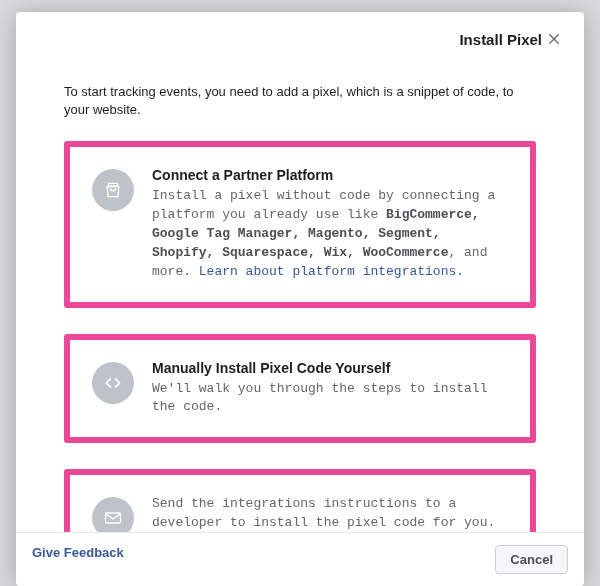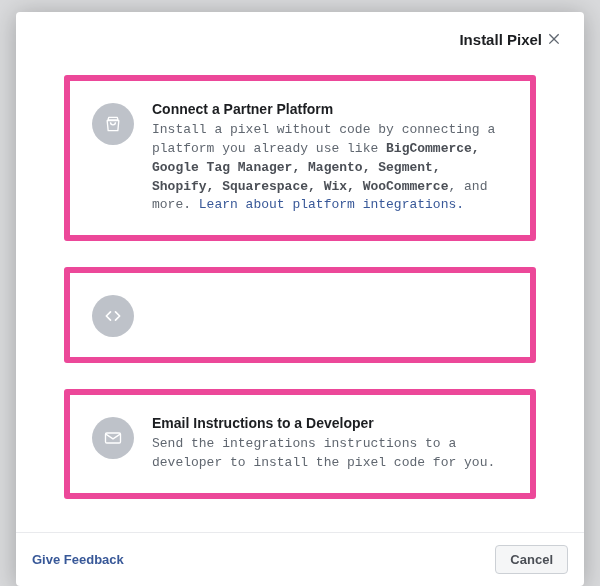--- a/index.html
+++ b/index.html
@@ -96,21 +96,20 @@
       line-height: 1.45;
       color: #606770;
       font-family: Liberation Mono, monospace;
     }
     .option-desc b { color: #4b4f56; font-weight: 600; }
     .link { color: #385898; cursor: pointer; }
     .modal-footer {
       border-top: 1px solid #e9eaed;
       padding: 12px 16px;
       display: flex;
-      align-items: center;
       justify-content: space-between;
     }
     .feedback {
       color: #385898;
       font-size: 13px;
       font-weight: 600;
       cursor: pointer;
     }
     .cancel-btn {
       background: #f5f6f7;
@@ -135,20 +134,21 @@
     <button class="close-btn">
       <span>
         <svg viewBox="0 0 24 24">
             <path d="M18.3 5.71L12 12.01l-6.3-6.3-1.41 1.41 6.3 6.3-6.3 6.29 1.41 1.42 6.3-6.3 6.3 6.3 1.41-1.42-6.3-6.29 6.3-6.3z" fill="currentColor"></path>
           </svg>
       </span>
     </button>
   </div>
 
   <div class="modal-body">
+    <p class="intro">To start tracking events, you need to add a pixel, which is a snippet of code, to your website.</p>
 
     <div class="option-card">
       <div class="option-icon">
         <svg viewBox="0 0 24 24">
             <path d="M7 4h10l1 3H6zM5 8h14l-1.2 12H6.2z M9 10a3 3 0 0 0 6 0" fill="none" stroke="#fff" stroke-width="1.6" stroke-linejoin="round"></path>
           </svg>
       </div>
       <div class="option-body">
         <div class="option-title">Connect a Partner Platform</div>
         <div class="option-desc">
@@ -156,31 +156,34 @@
         </div>
       </div>
     </div>
 
     <div class="option-card">
       <div class="option-icon">
         <svg viewBox="0 0 24 24">
             <path d="M9 7l-5 5 5 5M15 7l5 5-5 5" fill="none" stroke="#fff" stroke-width="2" stroke-linecap="round" stroke-linejoin="round"></path>
           </svg>
       </div>
+      <div class="option-body">
+        <div class="option-title">Manually Install Pixel Code Yourself</div>
+        <div class="option-desc">We'll walk you through the steps to install the code.</div>
+      </div>
     </div>
 
     <div class="option-card">
       <div class="option-icon">
         <svg viewBox="0 0 24 24">
             <rect x="3" y="6" width="18" height="12" rx="1.5" fill="none" stroke="#fff" stroke-width="1.6"></rect>
             <path d="M3 7l9 6 9-6" fill="none" stroke="#fff" stroke-width="1.6"></path>
           </svg>
       </div>
       <div class="option-body">
-        <div class="option-title">Email Instructions to a Developer</div>
         <div class="option-desc">Send the integrations instructions to a developer to install the pixel code for you.</div>
       </div>
     </div>
 
   </div>
 
   <div class="modal-footer">
     <span class="feedback">Give Feedback</span>
     <button class="cancel-btn">Cancel</button>
   </div>

